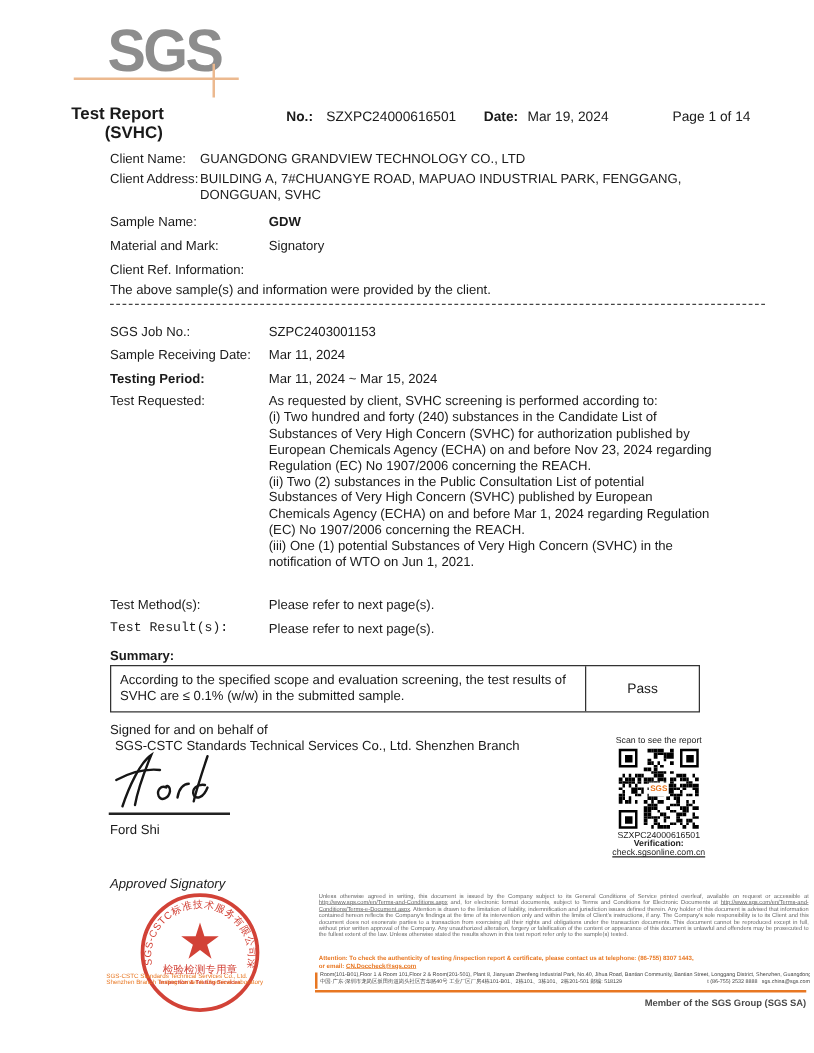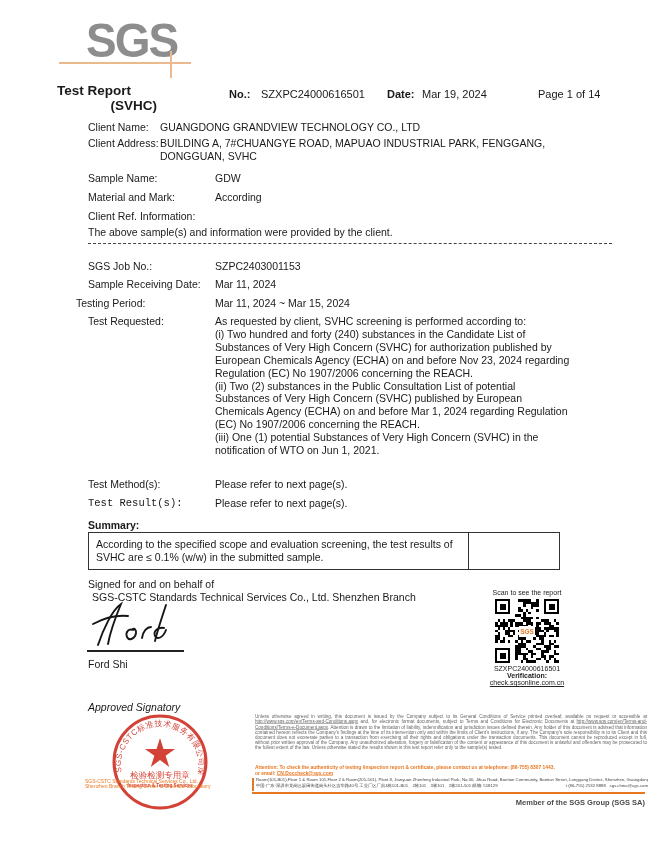--- a/index.html
+++ b/index.html
@@ -5,21 +5,21 @@
   html,body{margin:0;padding:0;background:#fff;}
   .page{position:relative;width:651px;height:842px;background:#fff;overflow:hidden;
         font-family:"Liberation Sans",sans-serif;color:#1a1a1a;}
   .abs{position:absolute;}
   
   .logo{left:86px;top:12px;font-size:46px;font-weight:bold;color:#8d8d8d;
         letter-spacing:-2px;transform:scaleY(1.04);transform-origin:0 0;}
   .crop-h{left:59px;top:62px;width:132px;height:1.5px;background:#ecb98f;}
   .crop-v{left:170px;top:51px;width:1.5px;height:27px;background:#ecb98f;}
   .report-title{left:57px;top:83px;width:100px;font-size:13.5px;font-weight:bold;line-height:15px;}
-  .report-title .l2{text-align:right;}
+  .report-title .l2{text-align:center;}
   .hdr{font-size:11px;top:88px;}
   .b{font-weight:bold;}
   
   .lbl{font-size:10.5px;}
   .val{font-size:10.5px;}
   .dashed{left:88px;top:243px;width:524px;border-top:1.4px dashed #444;}
   .tr-block{left:215px;top:315px;width:356px;font-size:10.5px;line-height:12.9px;}
   .tr-block p{margin:0;}
   
   .sum-table{left:88px;top:532px;width:472px;height:38px;border:1px solid #333;display:flex;box-sizing:border-box;}
@@ -80,51 +80,52 @@
   <span class="abs hdr" style="left:422px;">Mar 19, 2024</span>
   <span class="abs hdr" style="left:538px;">Page 1 of 14</span>
 
   <span class="abs lbl" style="left:88px;top:121px;">Client Name:</span>
   <span class="abs val" style="left:160px;top:121px;">GUANGDONG GRANDVIEW TECHNOLOGY CO., LTD</span>
   <span class="abs lbl" style="left:88px;top:137px;">Client Address:</span>
   <span class="abs val" style="left:160px;top:137px;">BUILDING A, 7#CHUANGYE ROAD, MAPUAO INDUSTRIAL PARK, FENGGANG,</span>
   <span class="abs val" style="left:160px;top:150px;">DONGGUAN, SVHC</span>
 
   <span class="abs lbl" style="left:88px;top:172px;">Sample Name:</span>
-  <span class="abs val" style="left:215px;top:172px;">GDW</span>
+  <span class="abs val" style="left:215px;top:172px;font-weight:bold;">GDW</span>
   <span class="abs lbl" style="left:88px;top:191px;">Material and Mark:</span>
-  <span class="abs val" style="left:215px;top:191px;">According</span>
+  <span class="abs val" style="left:215px;top:191px;">Signatory</span>
   <span class="abs lbl" style="left:88px;top:210px;">Client Ref. Information:</span>
   <span class="abs val" style="left:88px;top:226px;">The above sample(s) and information were provided by the client.</span>
 
   <div class="abs dashed"></div>
 
   <span class="abs lbl" style="left:88px;top:260px;">SGS Job No.:</span>
   <span class="abs val" style="left:215px;top:260px;">SZPC2403001153</span>
   <span class="abs lbl" style="left:88px;top:278px;">Sample Receiving Date:</span>
   <span class="abs val" style="left:215px;top:278px;">Mar 11, 2024</span>
-  <span class="abs lbl" style="left:76px;top:297px;">Testing Period:</span>
+  <span class="abs lbl" style="left:88px;top:297px;font-weight:bold;">Testing Period:</span>
   <span class="abs val" style="left:215px;top:297px;">Mar 11, 2024 ~ Mar 15, 2024</span>
 
   <span class="abs lbl" style="left:88px;top:315px;">Test Requested:</span>
   <div class="abs tr-block">
     <p>As requested by client, SVHC screening is performed according to:</p>
     <p> (i) Two hundred and forty (240) substances in the Candidate List of Substances of Very High Concern (SVHC) for authorization published by European Chemicals Agency (ECHA) on and before Nov 23, 2024 regarding Regulation (EC) No 1907/2006 concerning the REACH.</p>
     <p> (ii) Two (2) substances in the Public Consultation List of potential Substances of Very High Concern (SVHC) published by European Chemicals Agency (ECHA) on and before Mar 1, 2024 regarding Regulation (EC) No 1907/2006 concerning the REACH.</p>
     <p> (iii) One (1) potential Substances of Very High Concern (SVHC) in the notification of WTO on Jun 1, 2021.</p>
   </div>
 
   <span class="abs lbl" style="left:88px;top:478px;">Test Method(s):</span>
   <span class="abs val" style="left:215px;top:478px;">Please refer to next page(s).</span>
   <span class="abs lbl" style="left:88px;top:497px;font-family:Liberation Mono, monospace;">Test Result(s):</span>
   <span class="abs val" style="left:215px;top:497px;">Please refer to next page(s).</span>
 
   <span class="abs lbl b" style="left:88px;top:519px;">Summary:</span>
   <div class="abs sum-table">
     <div class="sum-left">According to the specified scope and evaluation screening, the test results of SVHC are ≤ 0.1% (w/w) in the submitted sample.</div>
+    <div class="sum-right">Pass</div>
   </div>
 
   <span class="abs val" style="left:88px;top:578px;">Signed for and on behalf of</span>
   <span class="abs val" style="left:92px;top:591px;">SGS-CSTC Standards Technical Services Co., Ltd. Shenzhen Branch</span>
   <svg class="abs sig-svg" width="118" height="50" viewBox="0 0 118 50">
     <g fill="none" stroke="#161616" stroke-width="1.9" stroke-linecap="round">
       <path d="M12 45 C17 30 26 10 35 4 C30 16 24 33 22 44"></path>
       <path d="M7 24 C20 17 32 15 42 16"></path>
       <path d="M47 30 C43 28 39 32 41 37 C43 41 49 39 50 33 C50.5 30 48 28 47 29"></path>
       <path d="M56 38 C57 31 61 27 65 27"></path>

